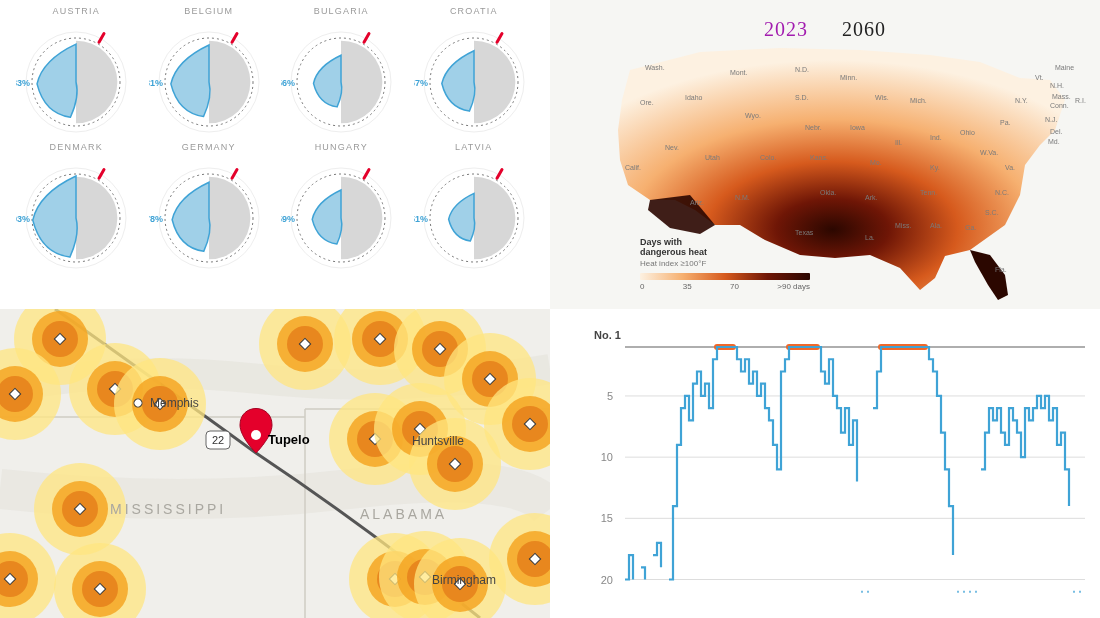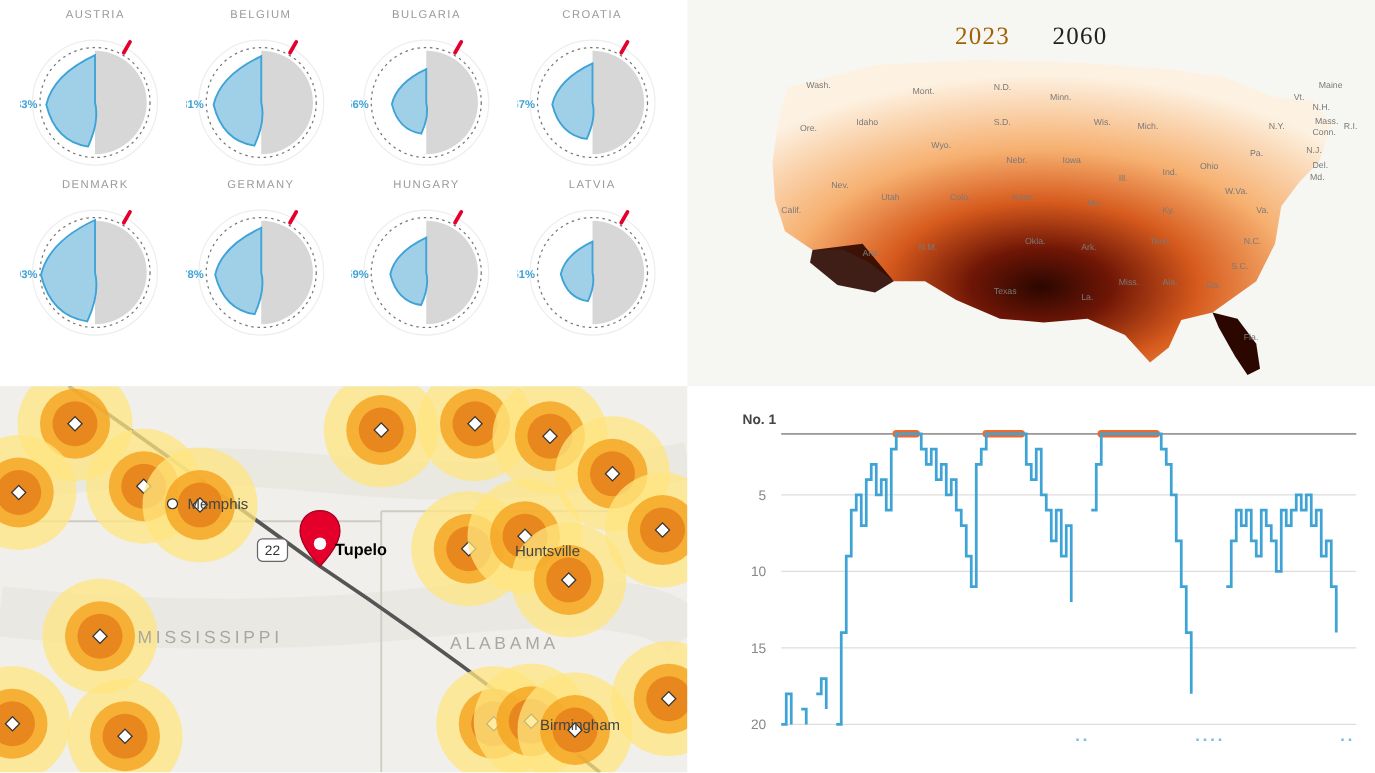--- a/index.html
+++ b/index.html
@@ -10,21 +10,21 @@
   
   .radials { display: grid; grid-template-columns: repeat(4, 1fr); grid-template-rows: repeat(2, 1fr); padding: 4px 10px 0 10px; gap: 0; }
   .rad-cell { display: flex; flex-direction: column; align-items: center; }
   .rad-title { font-size: 9px; letter-spacing: 1.2px; color: #9a9a9a; text-transform: uppercase; margin-bottom: 4px; margin-top: 2px; }
   .rad-svg { width: 120px; height: 120px; }
   .rad-pct { font-size: 9px; fill: #3fa3d6; font-weight: bold; }
   
   
   .heat-panel { background: #f6f6f3; }
   .toggle { position: absolute; top: 18px; left: 50%; transform: translateX(-50%); font-size: 20px; font-family: Georgia, serif; letter-spacing: 1px; }
-  .toggle .dim { color: #a16207; margin-right: 28px; }
+  .toggle .dim { color: #a21caf; margin-right: 28px; }
   .toggle .active { color: #222; }
   .legend-block { position: absolute; left: 90px; bottom: 18px; }
   .legend-title { font-size: 9px; font-weight: bold; color: #333; line-height: 1.1; }
   .legend-sub { font-size: 8px; color: #777; margin-top: 1px; }
   .legend-bar { width: 170px; height: 7px; margin-top: 5px; background: linear-gradient(to right, #fdf1e1, #f6b070, #d65a1d, #6f1606, #2b0700); border-radius: 1px; }
   .legend-ticks { display: flex; justify-content: space-between; font-size: 8px; color: #666; margin-top: 2px; }
   .state-label { font-size: 7px; fill: #7a7a7a; }
   
   
   .region-panel { background: #f0efeb; }
@@ -235,20 +235,32 @@
         <text class="state-label" x="445" y="272">Fla.</text>
         <text class="state-label" x="185" y="200">N.M.</text>
         <text class="state-label" x="140" y="205">Ariz.</text>
         <text class="state-label" x="155" y="160">Utah</text>
         <text class="state-label" x="210" y="160">Colo.</text>
         <text class="state-label" x="195" y="118">Wyo.</text>
         <text class="state-label" x="115" y="150">Nev.</text>
         <text class="state-label" x="75" y="170">Calif.</text>
       </g>
     </svg>
+    <div class="legend-block">
+      <div class="legend-title">Days with</div>
+      <div class="legend-title">dangerous heat</div>
+      <div class="legend-sub">Heat index ≥100°F</div>
+      <div class="legend-bar"></div>
+      <div class="legend-ticks">
+        <span>0</span>
+        <span>35</span>
+        <span>70</span>
+        <span>&gt;90 days</span>
+      </div>
+    </div>
   </div>
 
   <div class="panel region-panel">
     <svg class="region-svg" viewBox="0 0 550 309" width="550" height="309">
 
       <rect x="0" y="0" width="550" height="309" fill="#f0efeb"></rect>
       <path d="M0,80 Q120,55 260,70 T550,60" stroke="#e4e2da" stroke-width="30" fill="none" opacity="0.6"></path>
       <path d="M0,180 Q180,200 350,180 T550,200" stroke="#e4e2da" stroke-width="40" fill="none" opacity="0.5"></path>
 
       <line x1="305" y1="100" x2="305" y2="309" stroke="#cfccc3" stroke-width="1.5"></line>

